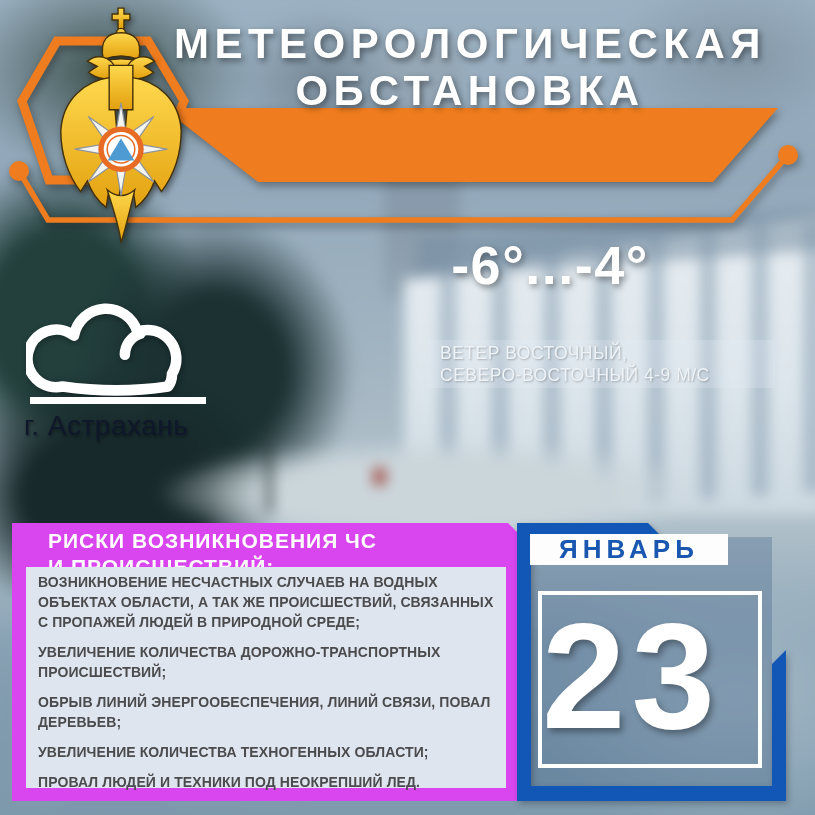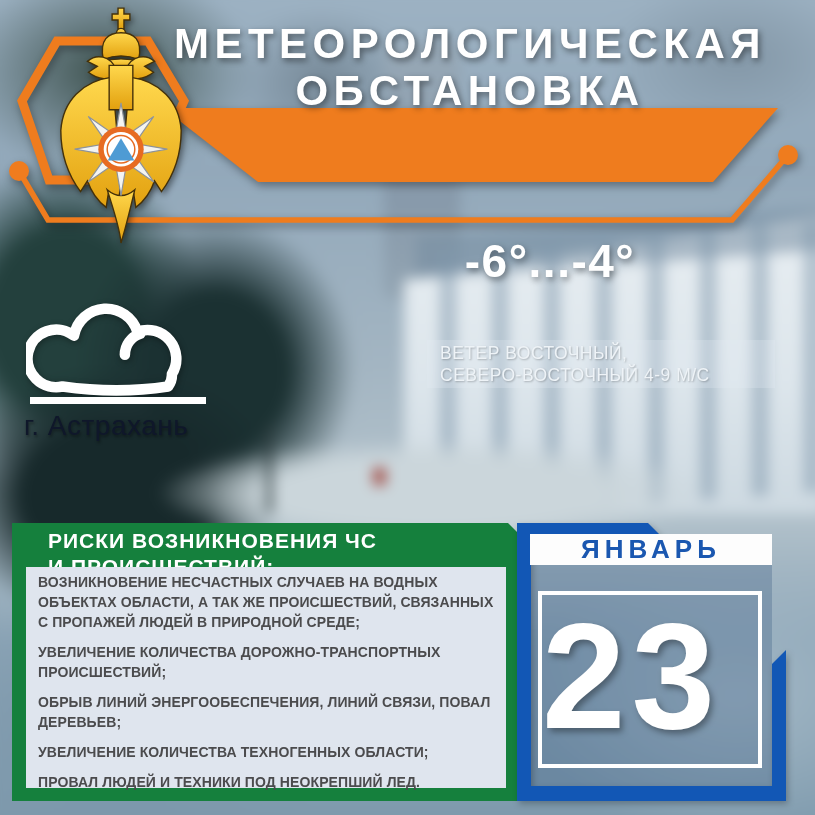--- a/index.html
+++ b/index.html
@@ -40,46 +40,46 @@
   #emblem{position:absolute;left:47px;top:6px;z-index:3;filter:drop-shadow(2px 3px 3px rgba(0,0,0,.45));}
 
   
   .ttl{position:absolute;left:150px;top:20px;width:640px;z-index:4;text-align:center;
        color:#fff;font-weight:bold;font-size:42px;line-height:47px;letter-spacing:5.5px;
        text-shadow:2px 3px 6px rgba(0,0,0,.45);}
   .region{position:absolute;left:180px;top:114px;width:560px;z-index:4;text-align:center;
        color:#fff;font-weight:bold;font-size:29px;line-height:34px;letter-spacing:4px;
        text-shadow:1px 2px 3px rgba(0,0,0,.3);}
   .temp{position:absolute;left:395px;top:234px;width:310px;z-index:4;text-align:center;
-       color:#fff;font-weight:bold;font-size:46px;letter-spacing:1.5px;
+       color:#fff;font-weight:bold;font-size:54px;letter-spacing:1.5px;
        text-shadow:2px 3px 6px rgba(0,0,0,.4);}
   .windbox{position:absolute;left:427px;top:340px;width:348px;height:48px;z-index:4;
        background:rgba(230,238,244,.27);padding:2px 0 0 13px;
        color:#eef3f7;font-size:17.5px;line-height:22px;letter-spacing:.5px;
        text-shadow:1px 1px 2px rgba(0,0,0,.25);}
   .cloud{position:absolute;left:26px;top:292px;z-index:4;filter:drop-shadow(1px 2px 3px rgba(0,0,0,.35));}
   .locline{position:absolute;left:30px;top:397px;width:176px;height:7px;background:#fff;z-index:4;}
   .loc{position:absolute;left:24px;top:410px;width:220px;z-index:4;color:#0f172a;font-size:28px;
        letter-spacing:.5px;text-shadow:1px 2px 3px rgba(0,0,0,.4);}
 
   
   .risks{position:absolute;left:12px;top:523px;width:506px;height:278px;z-index:4;
-       background:#15803d;clip-path:polygon(0 0,calc(100% - 10px) 0,100% 10px,100% 100%,0 100%);}
+       background:#d946ef;clip-path:polygon(0 0,calc(100% - 10px) 0,100% 10px,100% 100%,0 100%);}
   .risks-h{position:absolute;left:36px;top:5px;color:#fff;font-weight:bold;font-size:21px;
        line-height:26px;letter-spacing:1px;}
   .risks-body{position:absolute;left:14px;top:44px;right:12px;bottom:13px;background:#dfe5ee;
        padding:5px 12px 0 12px;color:#4b4b4d;font-weight:bold;font-size:14px;line-height:20px;
        letter-spacing:.1px;}
   .risks-body p{margin:0 0 10px 0;}
 
   
   #calframe{position:absolute;left:517px;top:523px;z-index:4;filter:drop-shadow(2px 3px 3px rgba(0,0,0,.25));}
   .cal-tint{position:absolute;left:531px;top:537px;width:241px;height:249px;z-index:3;
        background:rgba(55,90,130,.30);}
-  .cal-month{position:absolute;left:530px;top:534px;width:242px;height:31px;z-index:5;
+  .cal-month{position:absolute;left:530px;top:534px;width:198px;height:31px;z-index:5;
        background:#fdfdfd;text-align:center;line-height:31px;color:#1a57b0;font-weight:bold;
        font-size:26px;letter-spacing:5px;}
   .cal-day-box{position:absolute;left:538px;top:591px;width:224px;height:177px;z-index:5;
        border:4px solid #fff;}
   .cal-day{width:100%;height:100%;text-align:left;line-height:163px;color:#fff;
        font-weight:bold;font-size:150px;letter-spacing:6px;
        text-shadow:3px 4px 6px rgba(0,0,0,.35);}
 </style>
 </head>
 <body>

